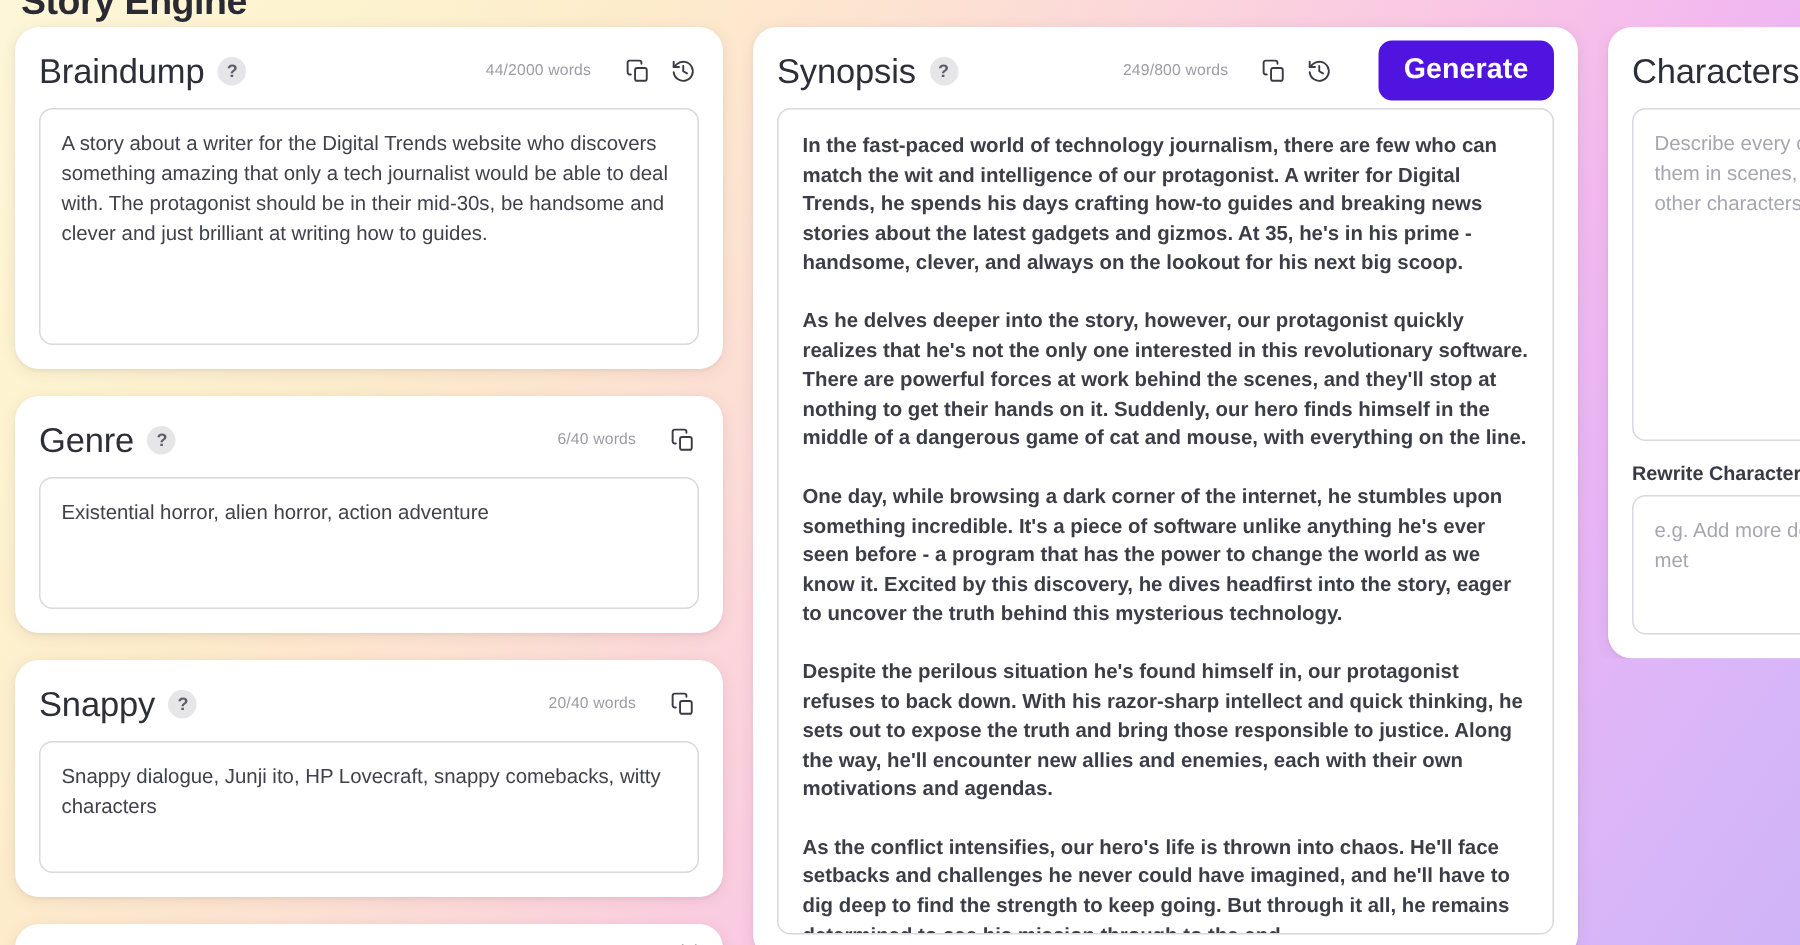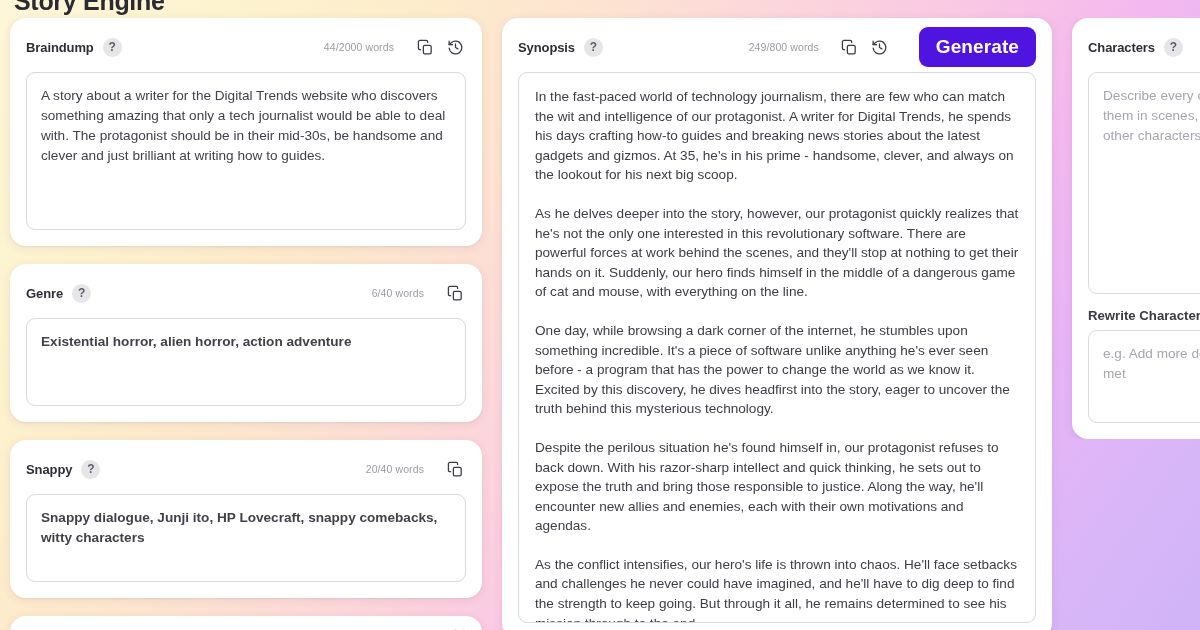--- a/index.html
+++ b/index.html
@@ -81,22 +81,22 @@
   }
 
   .card-head {
     display: flex;
     align-items: center;
     height: 30px;
     margin-bottom: 10px;
   }
 
   .card-title {
-    font-size: 13px;
-    font-weight: 700;
+    font-size: 23px;
+    font-weight: 400;
     color: #2e2e38;
     letter-spacing: -0.1px;
     white-space: nowrap;
   }
 
   .help-badge {
     width: 19px;
     height: 19px;
     border-radius: 50%;
     background: #e6e6e9;
@@ -161,30 +161,30 @@
     line-height: 20px;
     color: #41414c;
     padding: 13px 14px;
     resize: none;
     outline: none;
     display: block;
   }
   .field::placeholder { color: #a6a6b0; }
 
   .field-braindump { height: 158px; }
-  .field-oneline   { height: 88px; font-weight: bold; }
+  .field-oneline   { height: 88px; }
   .field-synopsis  {
     height: 551px;
     font-size: 13.6px;
     line-height: 19.6px;
     padding: 14px 16px;
     color: #3d3d47;
     overflow: hidden;
   }
-  .field-synopsis p { margin: 0 0 19px 0; }
+  .field-synopsis p { margin: 0 0 19px 0; font-weight: bold; }
   .field-synopsis p:last-child { margin-bottom: 0; }
 
   .field-characters { height: 222px; }
   .field-rewrite    { height: 93px; }
 
   .sub-label {
     font-size: 13.2px;
     font-weight: 600;
     color: #3a3a44;
     margin: 14px 0 7px 0;

